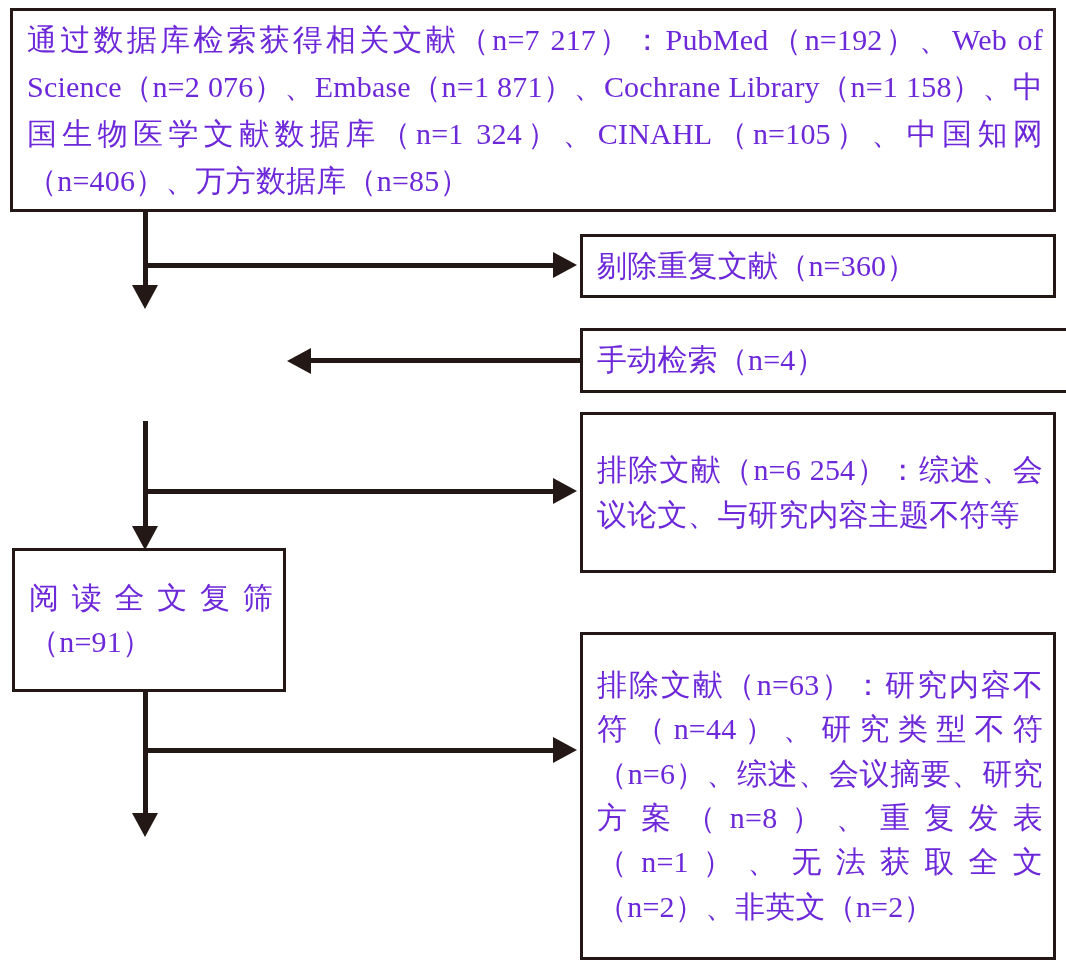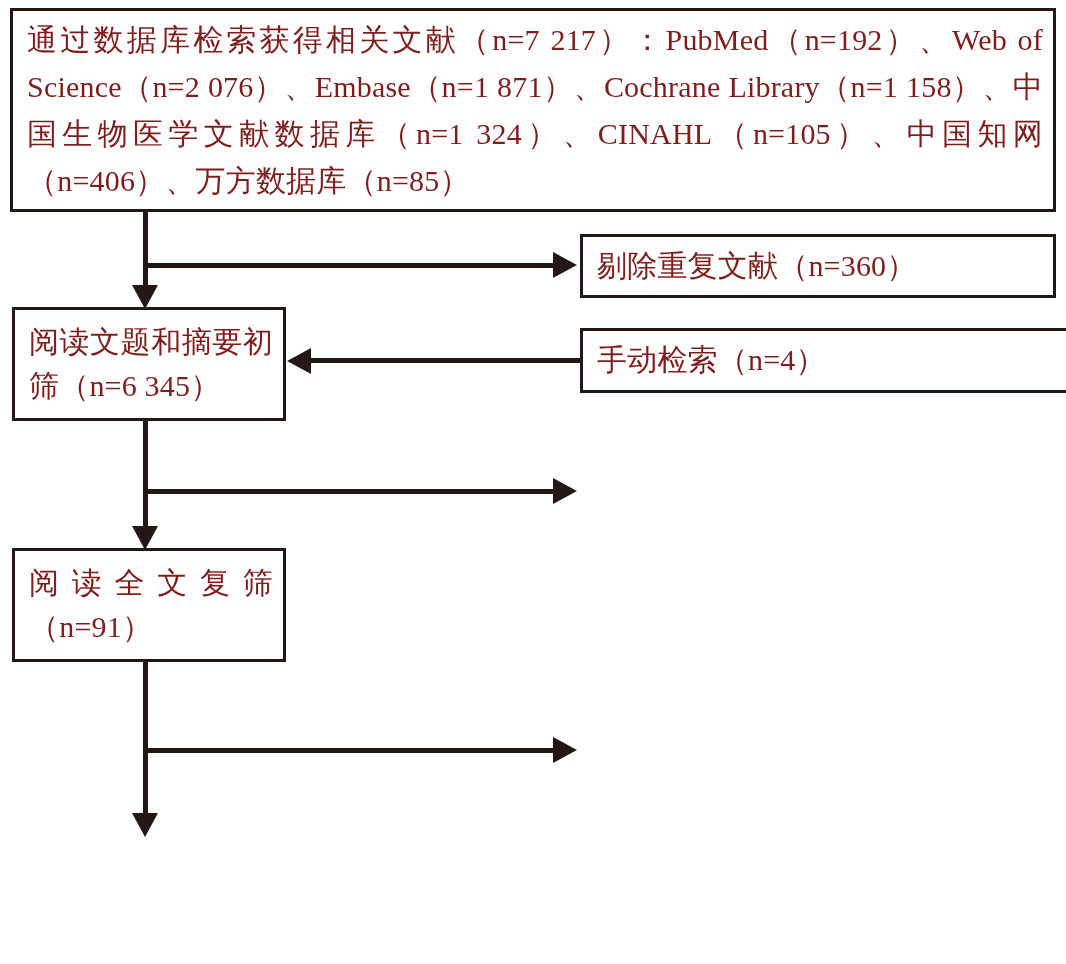--- a/index.html
+++ b/index.html
@@ -27,30 +27,30 @@
     padding: 4px 10px 4px 14px;
   }
   .node-text {
     display: block;
     width: 100%;
     font-size: 30px;
     line-height: 1.47;
     letter-spacing: 0.2px;
     white-space: pre-line;
     text-align: left;
-    color: #7f1d1d;
+    color: #6d28d9;
   }
   .node.justified .node-text {
     text-align: justify;
     text-align-last: left;
   }
   
   #node-search      { left: 10px;  top: 8px;   width: 1046px; height: 204px; }
   #node-screen1     { left: 12px;  top: 307px; width: 274px;  height: 114px; }
-  #node-screen2     { left: 12px;  top: 548px; width: 274px;  height: 114px; }
+  #node-screen2     { left: 12px;  top: 548px; width: 274px;  height: 144px; }
   #node-included    { left: 12px;  top: 835px; width: 274px;  height: 120px; }
   #node-dup         { left: 580px; top: 234px; width: 476px;  height: 64px;  }
   #node-manual      { left: 580px; top: 328px; width: 536px;  height: 65px;  }
   #node-excl1       { left: 580px; top: 412px; width: 476px;  height: 161px; }
   #node-excl2       { left: 580px; top: 632px; width: 476px;  height: 328px; }
 
   #node-search .node-text { font-size: 30px; line-height: 1.57; }
   #node-excl2 .node-text  { line-height: 1.48; }
 
   
@@ -113,24 +113,27 @@
   </div>
 
   <div class="node" id="node-dup">
     <span class="node-text">剔除重复文献（n=360）</span>
   </div>
 
   <div class="node" id="node-manual">
     <span class="node-text">手动检索（n=4）</span>
   </div>
 
-  <div class="node justified" id="node-screen1">
-    <span class="node-text">阅读文题和摘要初筛（n=6 345）</span>
+
+  <div class="node justified" id="node-excl1">
+    <span class="node-text">排除文献（n=6 254）：综述、会议论文、与研究内容主题不符等</span>
   </div>
-
 
   <div class="node justified" id="node-screen2">
     <span class="node-text">阅读全文复筛（n=91）</span>
   </div>
 
+  <div class="node justified" id="node-excl2">
+    <span class="node-text">排除文献（n=63）：研究内容不符（n=44）、研究类型不符（n=6）、综述、会议摘要、研究方案（n=8）、重复发表（n=1）、无法获取全文（n=2）、非英文（n=2）</span>
+  </div>
 
 
 </div>
 
 </body></html>

